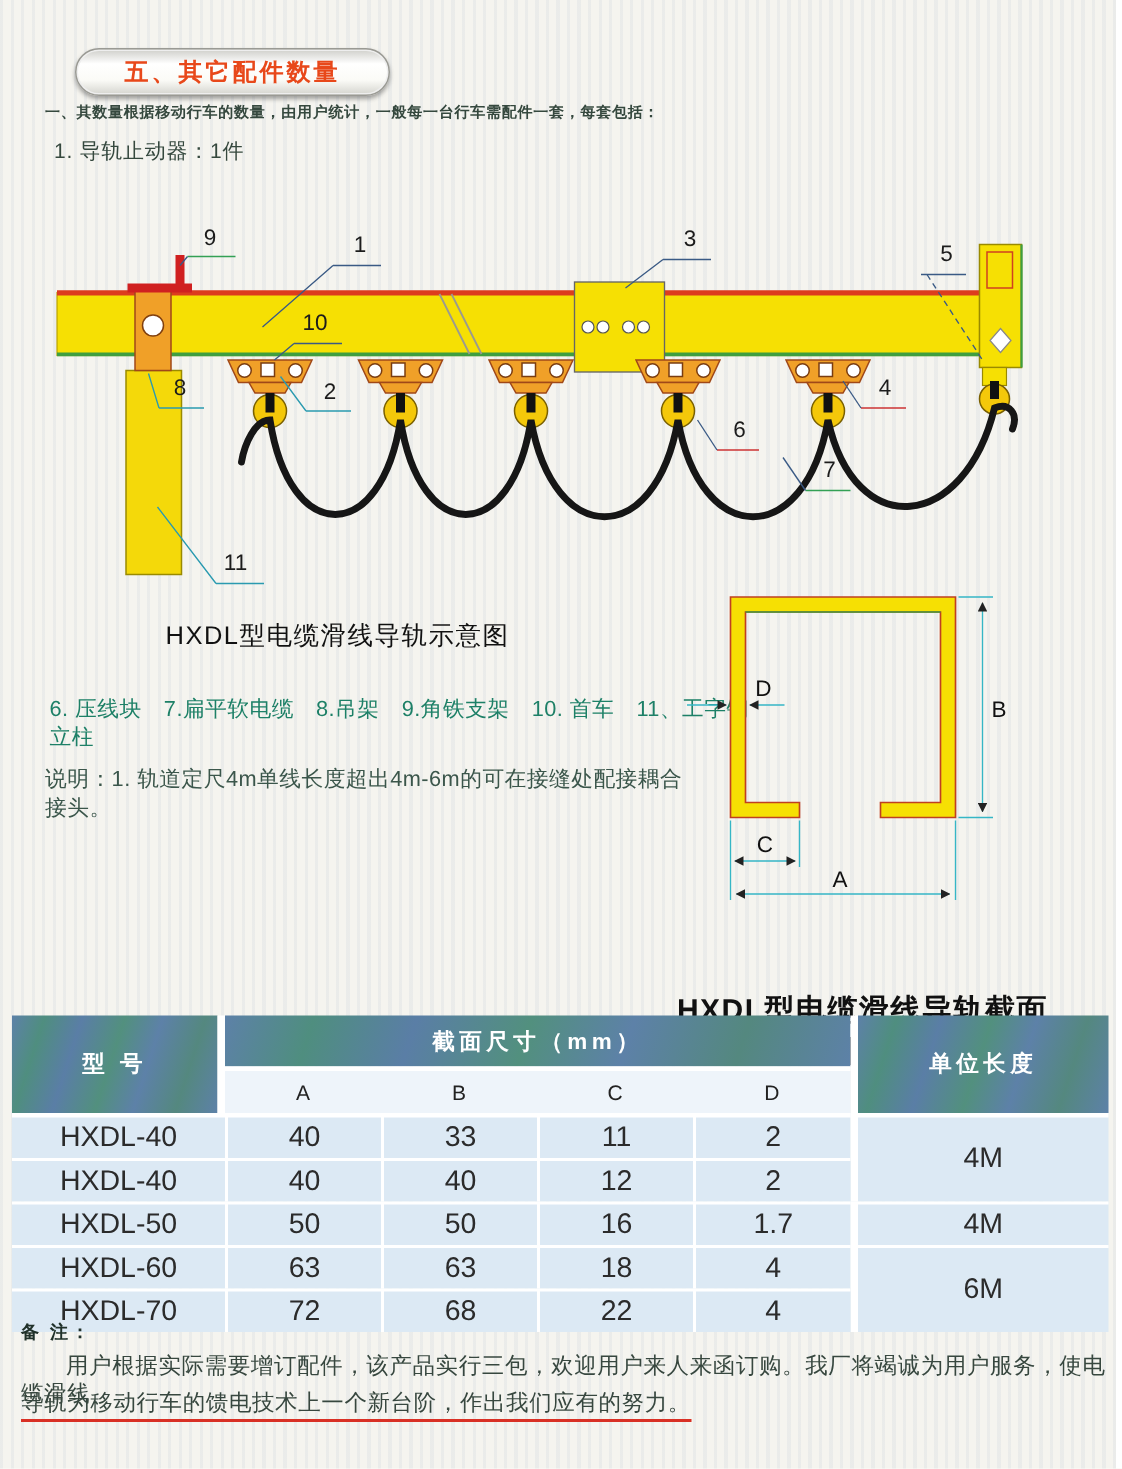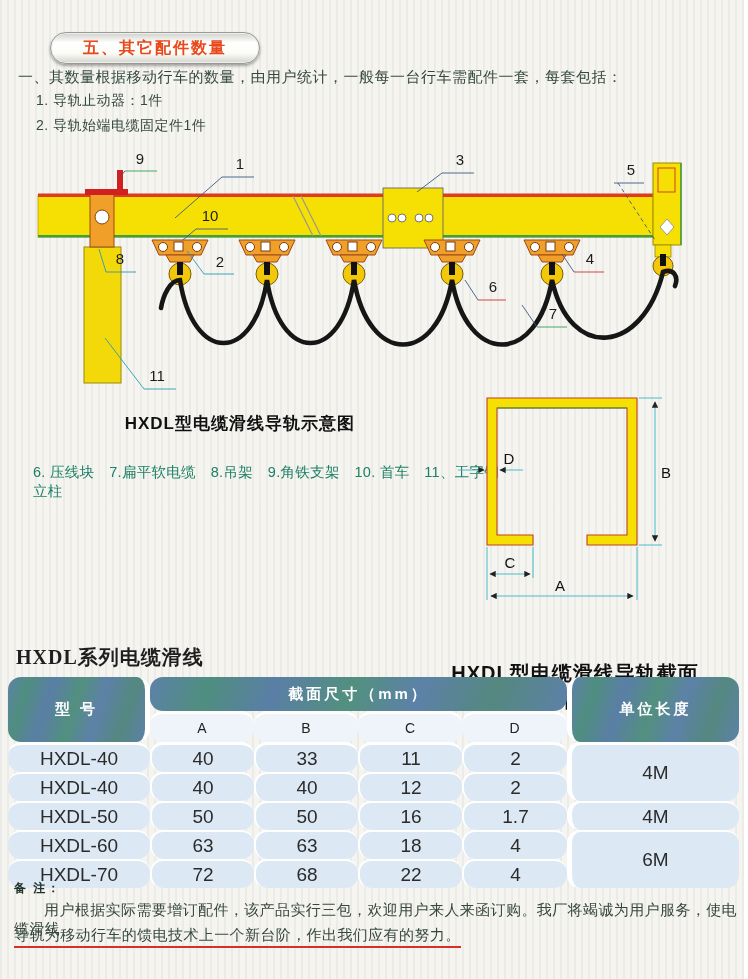--- a/index.html
+++ b/index.html
@@ -12,35 +12,35 @@
   }
   .abs{position:absolute;}
   
   .badge{
     left:50px;top:32px;width:208px;height:30px;border-radius:16px;
     background:linear-gradient(180deg,#cfcfca,#ffffff 32%,#fbfbf7 68%,#d5d5cf);
     border:1px solid #9a9a94;box-shadow:0 2px 3px rgba(60,60,60,.45), inset 0 0 0 1px #eee;
     display:flex;align-items:center;justify-content:center;
   }
   .badge span{color:#e8481a;font-weight:bold;font-size:16px;letter-spacing:2px;}
-  .intro{left:18px;top:68px;width:700px;font-size:15px;color:#35483e;letter-spacing:.5px;}
+  .intro{left:30px;top:68px;width:700px;font-size:10px;color:#35483e;letter-spacing:.5px;font-weight:bold;}
   .li{left:36px;width:560px;font-size:14px;color:#35483e;letter-spacing:.5px;}
   
   .diagram{left:25px;top:150px;width:700px;height:245px;}
   .lbl{position:absolute;width:22px;text-align:center;font-size:15px;color:#1c1c1c;}
-  .dcap{left:95px;top:412px;width:260px;text-align:right;font-weight:bold;font-size:17px;color:#111;letter-spacing:1px;}
+  .dcap{left:95px;top:412px;width:260px;text-align:center;font-weight:normal;font-size:17px;color:#111;letter-spacing:1px;}
   .parts{left:33px;width:470px;font-size:14.5px;color:#1d8067;letter-spacing:.3px;}
   .notes{left:30px;width:430px;font-size:14.5px;color:#3b564b;letter-spacing:.3px;}
   
   .xsec{left:450px;top:378px;width:250px;height:235px;}
   .xcap{left:450px;top:612px;width:250px;text-align:center;font-weight:bold;font-size:20px;color:#111;letter-spacing:1px;margin-top:48px;}
   .series{left:16px;top:644px;font-family:"Liberation Serif","DejaVu Serif",serif;font-size:20px;font-weight:600;color:#1e1e1e;letter-spacing:1px;}
   
   table.spec{position:absolute;left:8px;top:677px;width:731px;border-collapse:separate;border-spacing:0;table-layout:fixed;}
-  table.spec th,table.spec td{padding:0;margin:0;border-radius:13px;}
+  table.spec th,table.spec td{padding:0;margin:0;}
   .dark{
     background:linear-gradient(108deg,#5d81a8 0%,#4f8e7f 14%,#5a7ea6 30%,#52907e 48%,#5d81a8 64%,#54887f 82%,#5d81a8 100%);
     color:#fff;font-weight:bold;font-size:15px;letter-spacing:3px;text-align:center;
   }
   th.model-h{border-right:5px solid #fff;}
   th.unit-h{border-left:5px solid #fff;}
   tr.h1 th{height:34px;}
   tr.h2 th{height:28px;background:#eef4fa;color:#222;font-weight:normal;font-size:14px;border-top:3px solid #fff;}
   tr.body td{height:27px;background:#dce9f4;border-top:2px solid #fff;text-align:center;font-size:19px;color:#2b2b2b;}
   tr.body.first td{border-top:3px solid #fff;}
@@ -55,21 +55,20 @@
 <body>
 
 <div id="page">
 
   <div class="abs badge">
     <span>五、其它配件数量</span>
   </div>
 
   <div class="abs intro">一、其数量根据移动行车的数量，由用户统计，一般每一台行车需配件一套，每套包括：</div>
   <div class="abs li" style="top:92px">1. 导轨止动器：1件</div>
-  <div class="abs li" style="top:117px">2. 导轨始端电缆固定件1件</div>
 
   <div class="abs diagram">
     <svg width="700" height="245" viewBox="0 0 700 245">
 
       <g>
         <rect x="13" y="45" width="615" height="42" fill="#f6e003" stroke="#b8a000" stroke-width="0.8"></rect>
         <rect x="13" y="43.5" width="615" height="3.5" fill="#dd3c1e"></rect>
         <rect x="13" y="85" width="615" height="2.5" fill="#3f9e3f"></rect>
         <line x1="268" y1="46" x2="288" y2="86" stroke="#9a9a90" stroke-width="1.2"></line>
         <line x1="276" y1="46" x2="296" y2="86" stroke="#9a9a90" stroke-width="1.2"></line>
@@ -184,20 +183,21 @@
     <span class="lbl" style="left:457px;top:128px">6</span>
     <span class="lbl" style="left:517px;top:155px">7</span>
     <span class="lbl" style="left:84px;top:100px">8</span>
     <span class="lbl" style="left:104px;top:0px">9</span>
     <span class="lbl" style="left:174px;top:57px">10</span>
     <span class="lbl" style="left:121px;top:217px">11</span>
   </div>
 
   <div class="abs dcap">HXDL型电缆滑线导轨示意图</div>
   <div class="abs parts" style="top:463px">6. 压线块　7.扁平软电缆　8.吊架　9.角铁支架　10. 首车　11、工字钢立柱</div>
+  <div class="abs notes" style="top:510px"><span>说明：</span><span>1. 轨道定尺4m单线长度超出4m-6m的可在接缝处配接耦合接头。</span></div>
 
   <div class="abs xsec">
     <svg width="250" height="235" viewBox="0 0 250 235">
       <defs>
         <marker id="arr" viewBox="0 0 10 10" refX="9" refY="5" markerWidth="7" markerHeight="7" orient="auto-start-reverse">
           <path d="M0,0 L10,5 L0,10 z" fill="#222"></path>
         </marker>
       </defs>
       <path d="M37,20 H187 V167 H137 V157 H177 V30 H47 V157 H83 V167 H37 Z" fill="#f6e003" stroke="#c04020" stroke-width="1.1"></path>
       <line x1="47" y1="30" x2="177" y2="30" stroke="#3f9e3f" stroke-width="1"></line>
@@ -214,21 +214,20 @@
         <line x1="41" y1="218" x2="183" y2="218" marker-start="url(#arr)" marker-end="url(#arr)"></line>
       </g>
       <text x="59" y="86" font-size="15" fill="#111" text-anchor="middle">D</text>
       <text x="216" y="100" font-size="15" fill="#111" text-anchor="middle">B</text>
       <text x="60" y="190" font-size="15" fill="#111" text-anchor="middle">C</text>
       <text x="110" y="213" font-size="15" fill="#111" text-anchor="middle">A</text>
     </svg>
   </div>
   <div class="abs xcap">HXDL型电缆滑线导轨截面图</div>
 
-  <div class="abs series">HXDL系列电缆滑线</div>
 
   <table class="spec">
     <colgroup>
       <col style="width:142px">
         <col style="width:104px">
         <col style="width:104px">
         <col style="width:104px">
         <col style="width:105px">
         <col style="width:172px">
     </colgroup>

